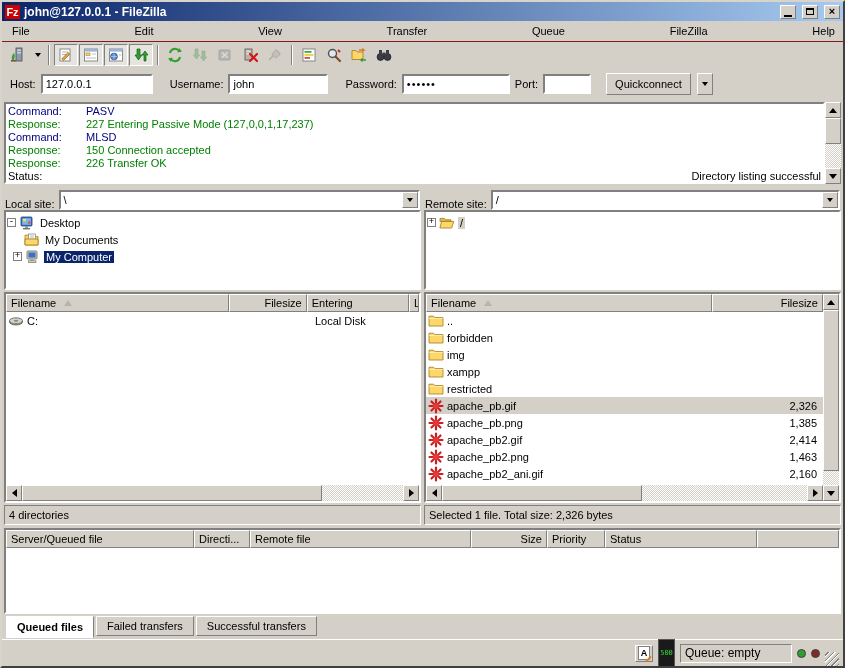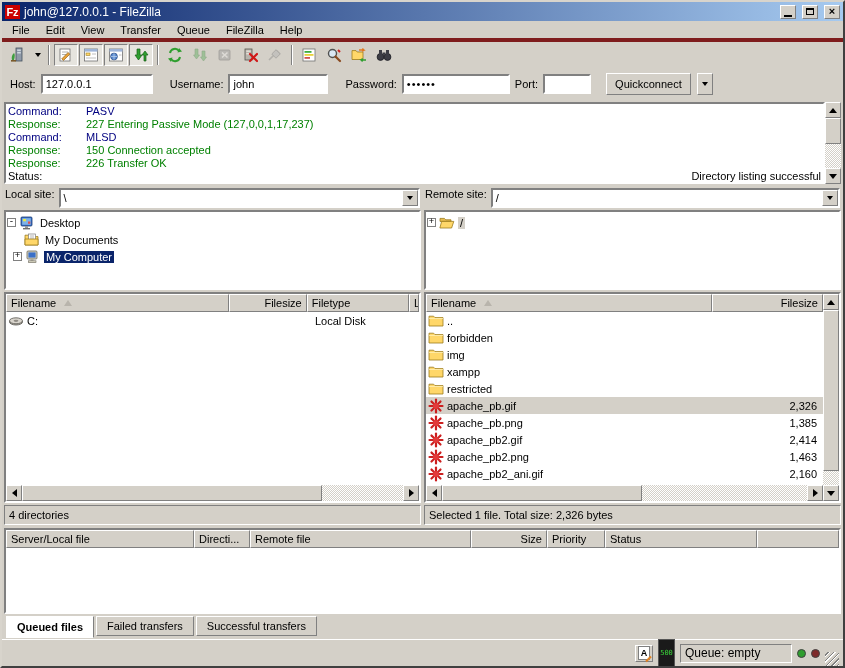--- a/index.html
+++ b/index.html
@@ -15,28 +15,28 @@
   .raised  { border:1px solid; border-color:#ffffff #808080 #808080 #ffffff; background:#d4d0c8; }
   .dither  { background-color:#d4d0c8;
              background-image:linear-gradient(45deg,#fff 25%,transparent 25%,transparent 75%,#fff 75%),
                               linear-gradient(45deg,#fff 25%,transparent 25%,transparent 75%,#fff 75%);
              background-size:2px 2px; background-position:0 0,1px 1px; }
   
   .titlebar { height:19px; flex:0 0 19px; background:linear-gradient(90deg,#0a246a,#a6caf0);
               display:flex; align-items:center; padding:0 3px; gap:4px; }
   .fz-logo { width:15px; height:14px; background:#cc0000; color:#fff; font-weight:bold;
              font-size:11px; display:flex; align-items:center; justify-content:center; }
-  .title-text { color:#fff; font-weight:normal; font-size:12px; flex:1; white-space:nowrap; }
+  .title-text { color:#fff; font-weight:bold; font-size:12px; flex:1; white-space:nowrap; }
   .winbtn { width:16px; height:14px; display:flex; align-items:center; justify-content:center;
             font-size:9px; font-weight:bold; line-height:1; margin-left:2px; color:#000; }
   .minglyph { width:8px; height:2px; background:#000; margin-top:8px; }
   .maxglyph { width:8px; height:7px; border:1px solid #000; border-top:2px solid #000; }
   
   .menubar { height:21px; flex:0 0 21px; display:flex; align-items:center; padding-left:2px;
-             border-bottom:4px solid #7f1d1d; }
+             border-bottom:1px solid #7f1d1d;justify-content:space-between; }
   .menu-item { padding:3px 8px; }
   
   .toolbar { height:26px; flex:0 0 26px; display:flex; align-items:center; padding-left:4px; gap:1px; }
   .tbtn { width:24px; height:22px; display:flex; align-items:center; justify-content:center;
           border:1px solid transparent; }
   .tbtn.pressed { border-color:#808080 #ffffff #ffffff #808080; background:#e6e4de; }
   .tbtn.disabled { opacity:.45; }
   .tb-drop { width:13px; height:22px; display:flex; align-items:center; justify-content:center; }
   .tb-sep { width:2px; height:20px; border-left:1px solid #808080; border-right:1px solid #fff; margin:0 3px; }
   .tri-down { width:0; height:0; border-left:3px solid transparent; border-right:3px solid transparent; border-top:4px solid #000; }
@@ -60,21 +60,21 @@
   .sb-btn { width:16px; height:16px; flex:0 0 16px; display:flex; align-items:center; justify-content:center; }
   .sb-thumb-v { width:16px; }
   .sb-thumb-h { height:16px; }
   .arr-up    { width:0;height:0;border-left:4px solid transparent;border-right:4px solid transparent;border-bottom:5px solid #000; }
   .arr-down  { width:0;height:0;border-left:4px solid transparent;border-right:4px solid transparent;border-top:5px solid #000; }
   .arr-left  { width:0;height:0;border-top:4px solid transparent;border-bottom:4px solid transparent;border-right:5px solid #000; }
   .arr-right { width:0;height:0;border-top:4px solid transparent;border-bottom:4px solid transparent;border-left:5px solid #000; }
   
   .panes { flex:1; display:flex; padding:2px; gap:3px; min-height:0; }
   .pane { flex:1; display:flex; flex-direction:column; min-width:0; }
-  .site-row { height:22px; flex:0 0 22px; display:flex; align-items:flex-start; gap:4px; padding:0 1px; }
+  .site-row { height:22px; flex:0 0 22px; display:flex; align-items:flex-end; gap:4px; padding:0 1px; }
   .combo { flex:1; height:20px; background:#fff; border:2px solid; border-color:#808080 #ffffff #ffffff #808080;
            display:flex; align-items:center; }
   .combo-val { flex:1; padding:0 3px; white-space:nowrap; overflow:hidden; }
   .combo-btn { width:16px; height:16px; display:flex; align-items:center; justify-content:center; }
   .treebox { height:80px; flex:0 0 80px; background:#fff; border:2px solid; border-color:#808080 #ffffff #ffffff #808080;
              padding:2px 1px; overflow:hidden; margin-bottom:2px; }
   .tree-item { display:flex; align-items:center; height:17px; gap:3px; white-space:nowrap; }
   .expander { width:9px; height:9px; flex:0 0 9px; border:1px solid #808080; background:#fff;
               display:flex; align-items:center; justify-content:center; font-size:9px; line-height:7px;
               font-family:"Liberation Mono",monospace; }
@@ -413,21 +413,21 @@
         <div class="list-main">
           <div class="hdr-row">
             <div class="hdr-cell" style="width:225px">
               <span>Filename</span>
                 <div class="sort-asc"></div>
             </div>
             <div class="hdr-cell right" style="width:78px">
                 <span>Filesize</span>
               </div>
             <div class="hdr-cell" style="width:103px">
-                <span>Filetype</span>
+                <span>Entering</span>
               </div>
             <div class="hdr-cell" style="flex:1">
                 <span>L</span>
               </div>
           </div>
           <div class="list-body">
             <div class="frow">
               <div class="fcell-name" style="width:225px">
                 <svg class="icon16" width="16" height="16">
                     <use href="#i-disk"></use>
@@ -596,21 +596,21 @@
             </div>
         </div>
       </div>
       <div class="pane-status">Selected 1 file. Total size: 2,326 bytes</div>
     </div>
   </div>
 
   <div class="queue">
     <div class="hdr-row">
       <div class="hdr-cell" style="width:188px">
-          <span>Server/Local file</span>
+          <span>Server/Queued file</span>
         </div>
       <div class="hdr-cell" style="width:56px">
           <span>Directi...</span>
         </div>
       <div class="hdr-cell" style="width:221px">
           <span>Remote file</span>
         </div>
       <div class="hdr-cell right" style="width:76px">
           <span>Size</span>
         </div>

